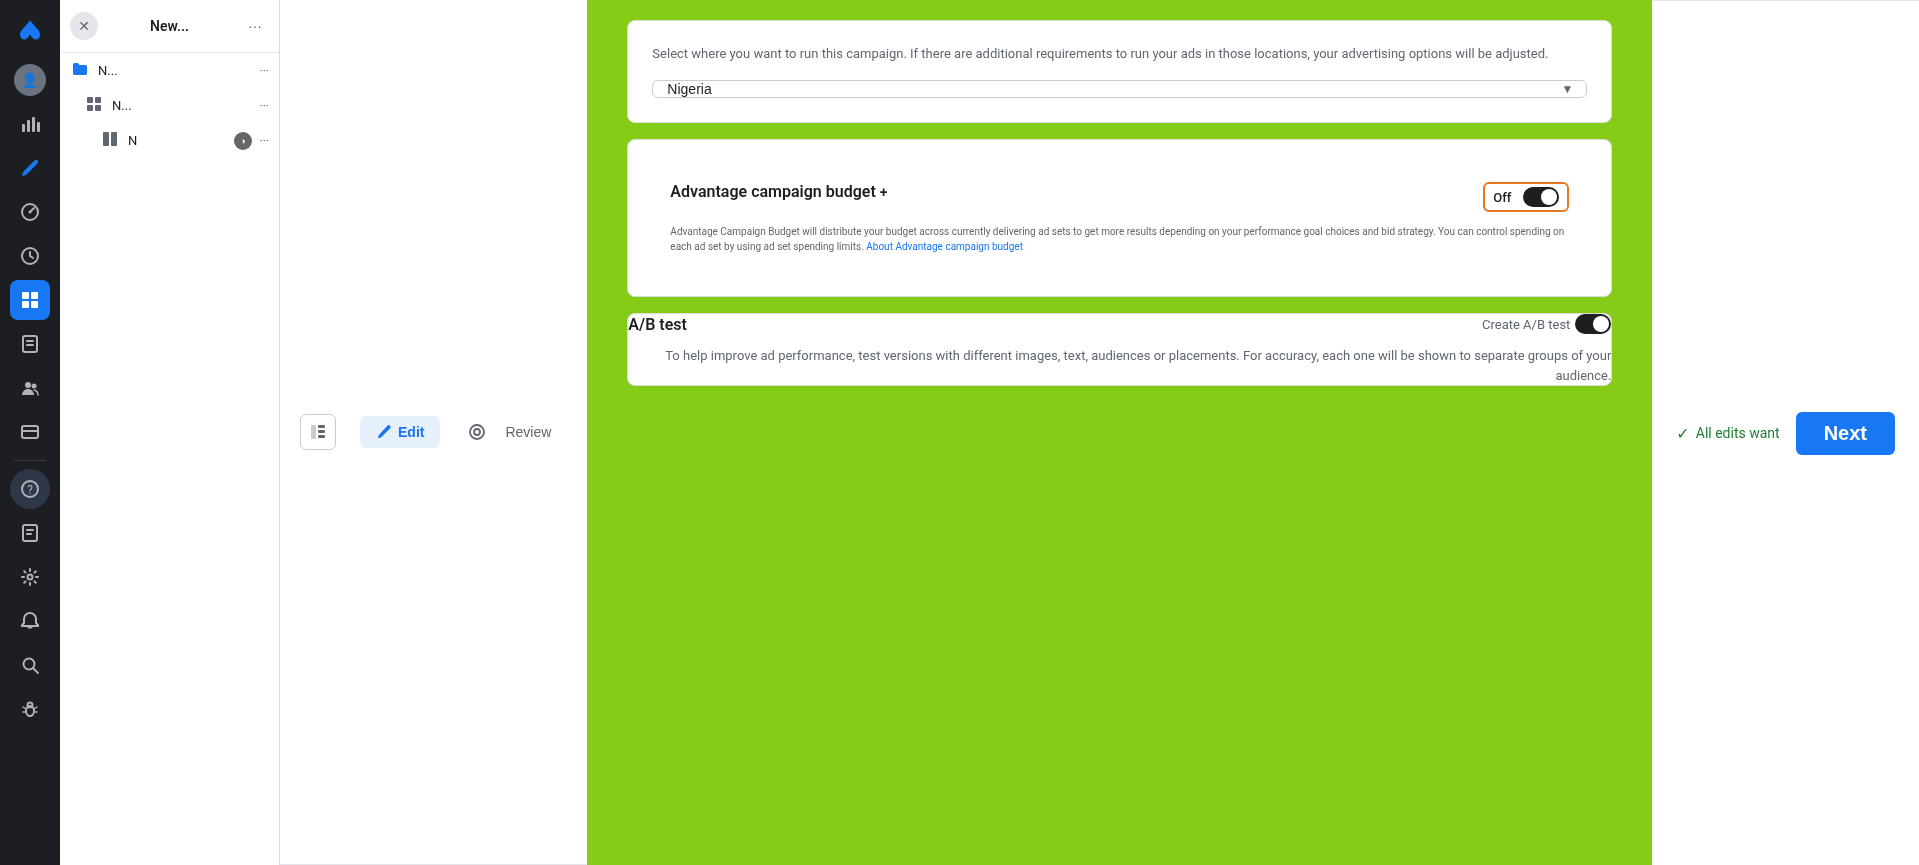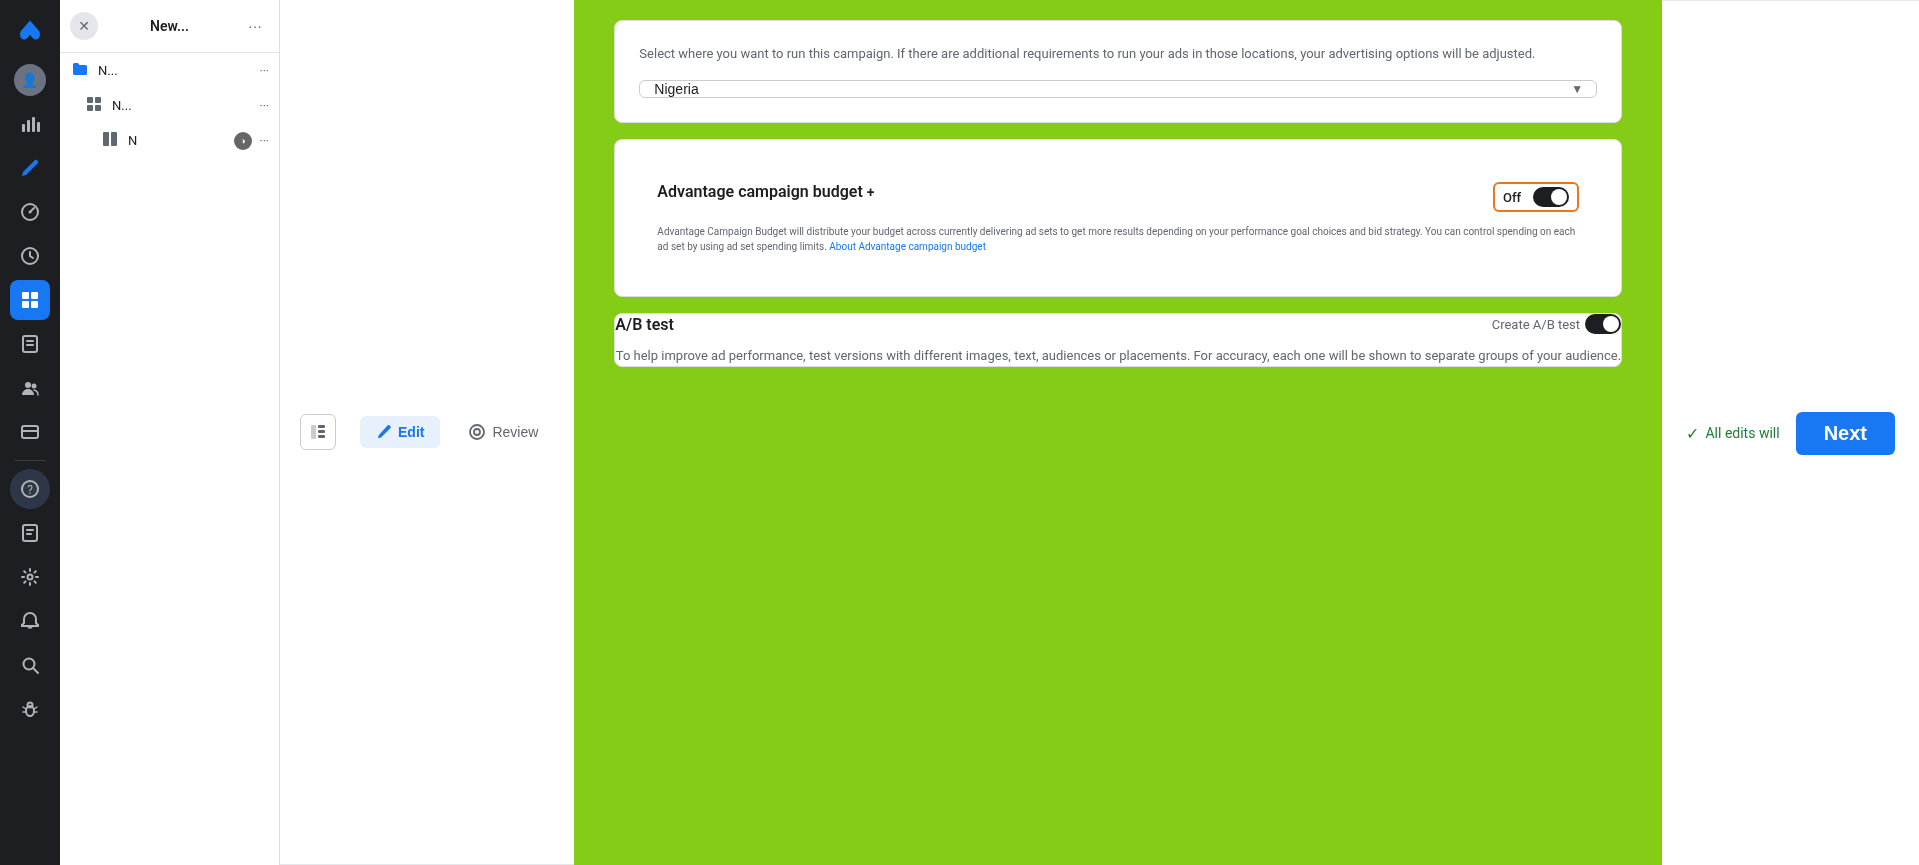--- a/index.html
+++ b/index.html
@@ -166,21 +166,21 @@
       border: none;
       border-radius: 6px;
       cursor: pointer;
       font-size: 14px;
       font-weight: 600;
       color: #1877f2;
     }
     .review-btn {
       display: flex;
       align-items: center;
-      gap: 6px;
+      gap: 19px;
       padding: 8px 16px;
       background: transparent;
       border: none;
       cursor: pointer;
       font-size: 14px;
       font-weight: 500;
       color: #606770;
     }
 
     
@@ -627,18 +627,18 @@
         </div>
       </div>
       <div class="ab-body">To help improve ad performance, test versions with different images, text, audiences or placements. For accuracy, each one will be shown to separate groups of your audience.</div>
     </div>
 
   </div>
 
   <div class="footer-bar">
     <div class="saved-status">
       <span class="checkmark">✓</span>
-      <span>All edits will</span>
+      <span>All edits want</span>
     </div>
     <button class="next-btn">Next</button>
   </div>
 
 </div>
 
 </body></html>

